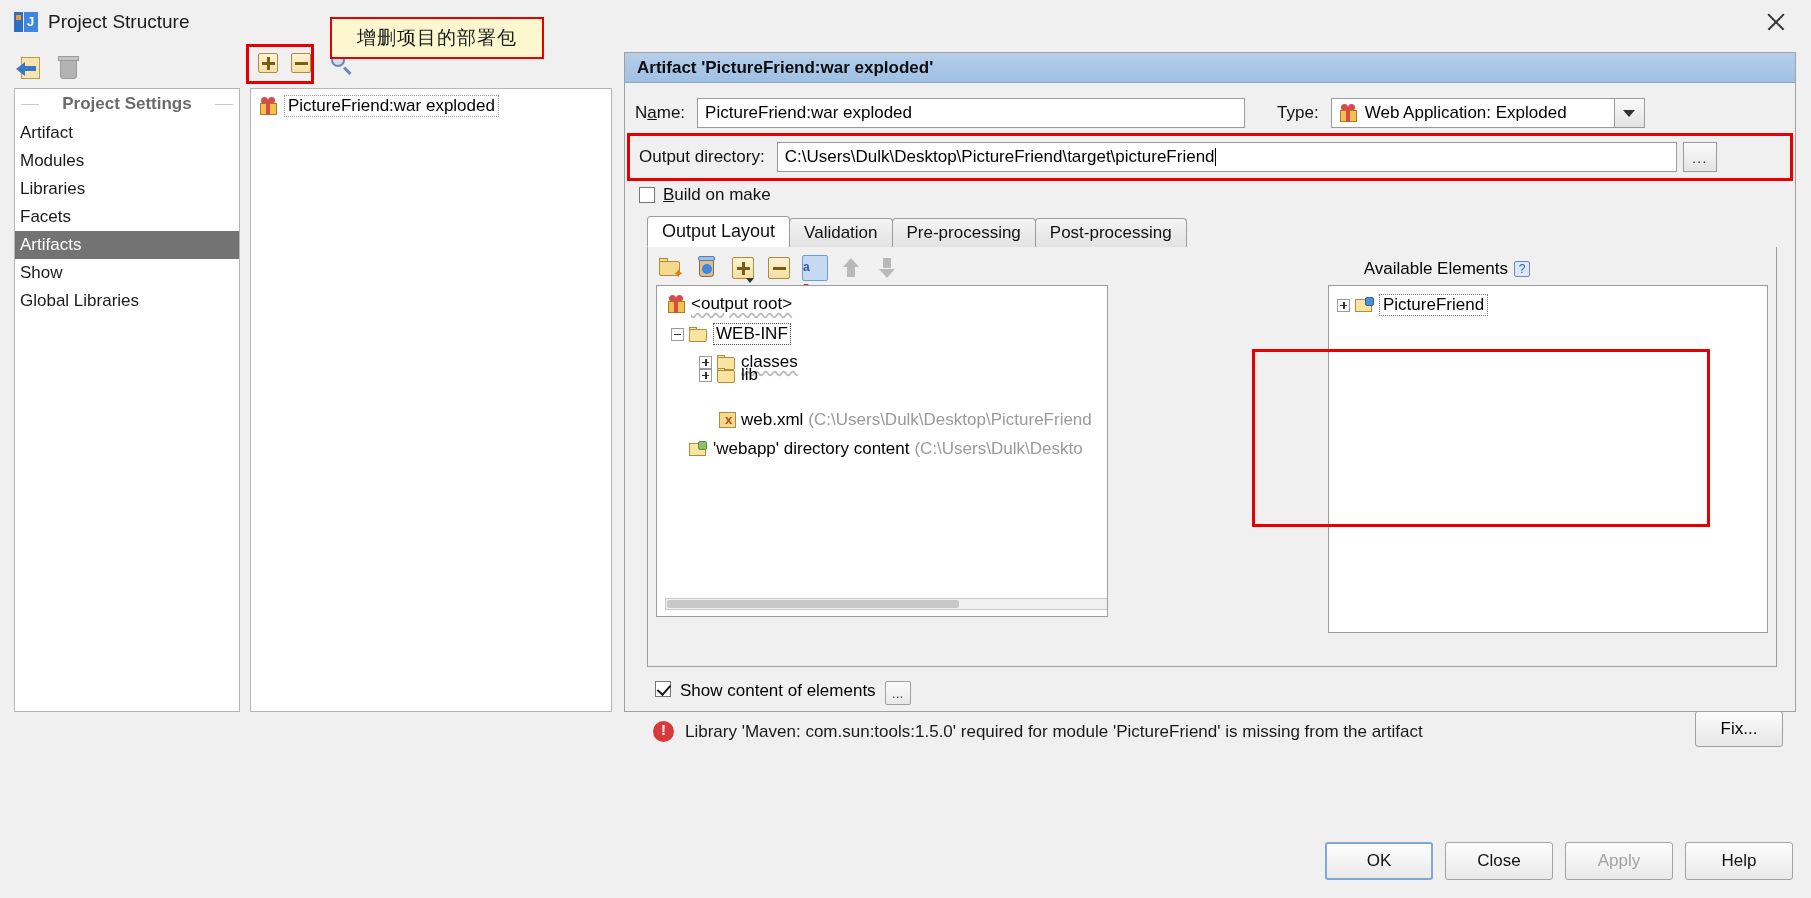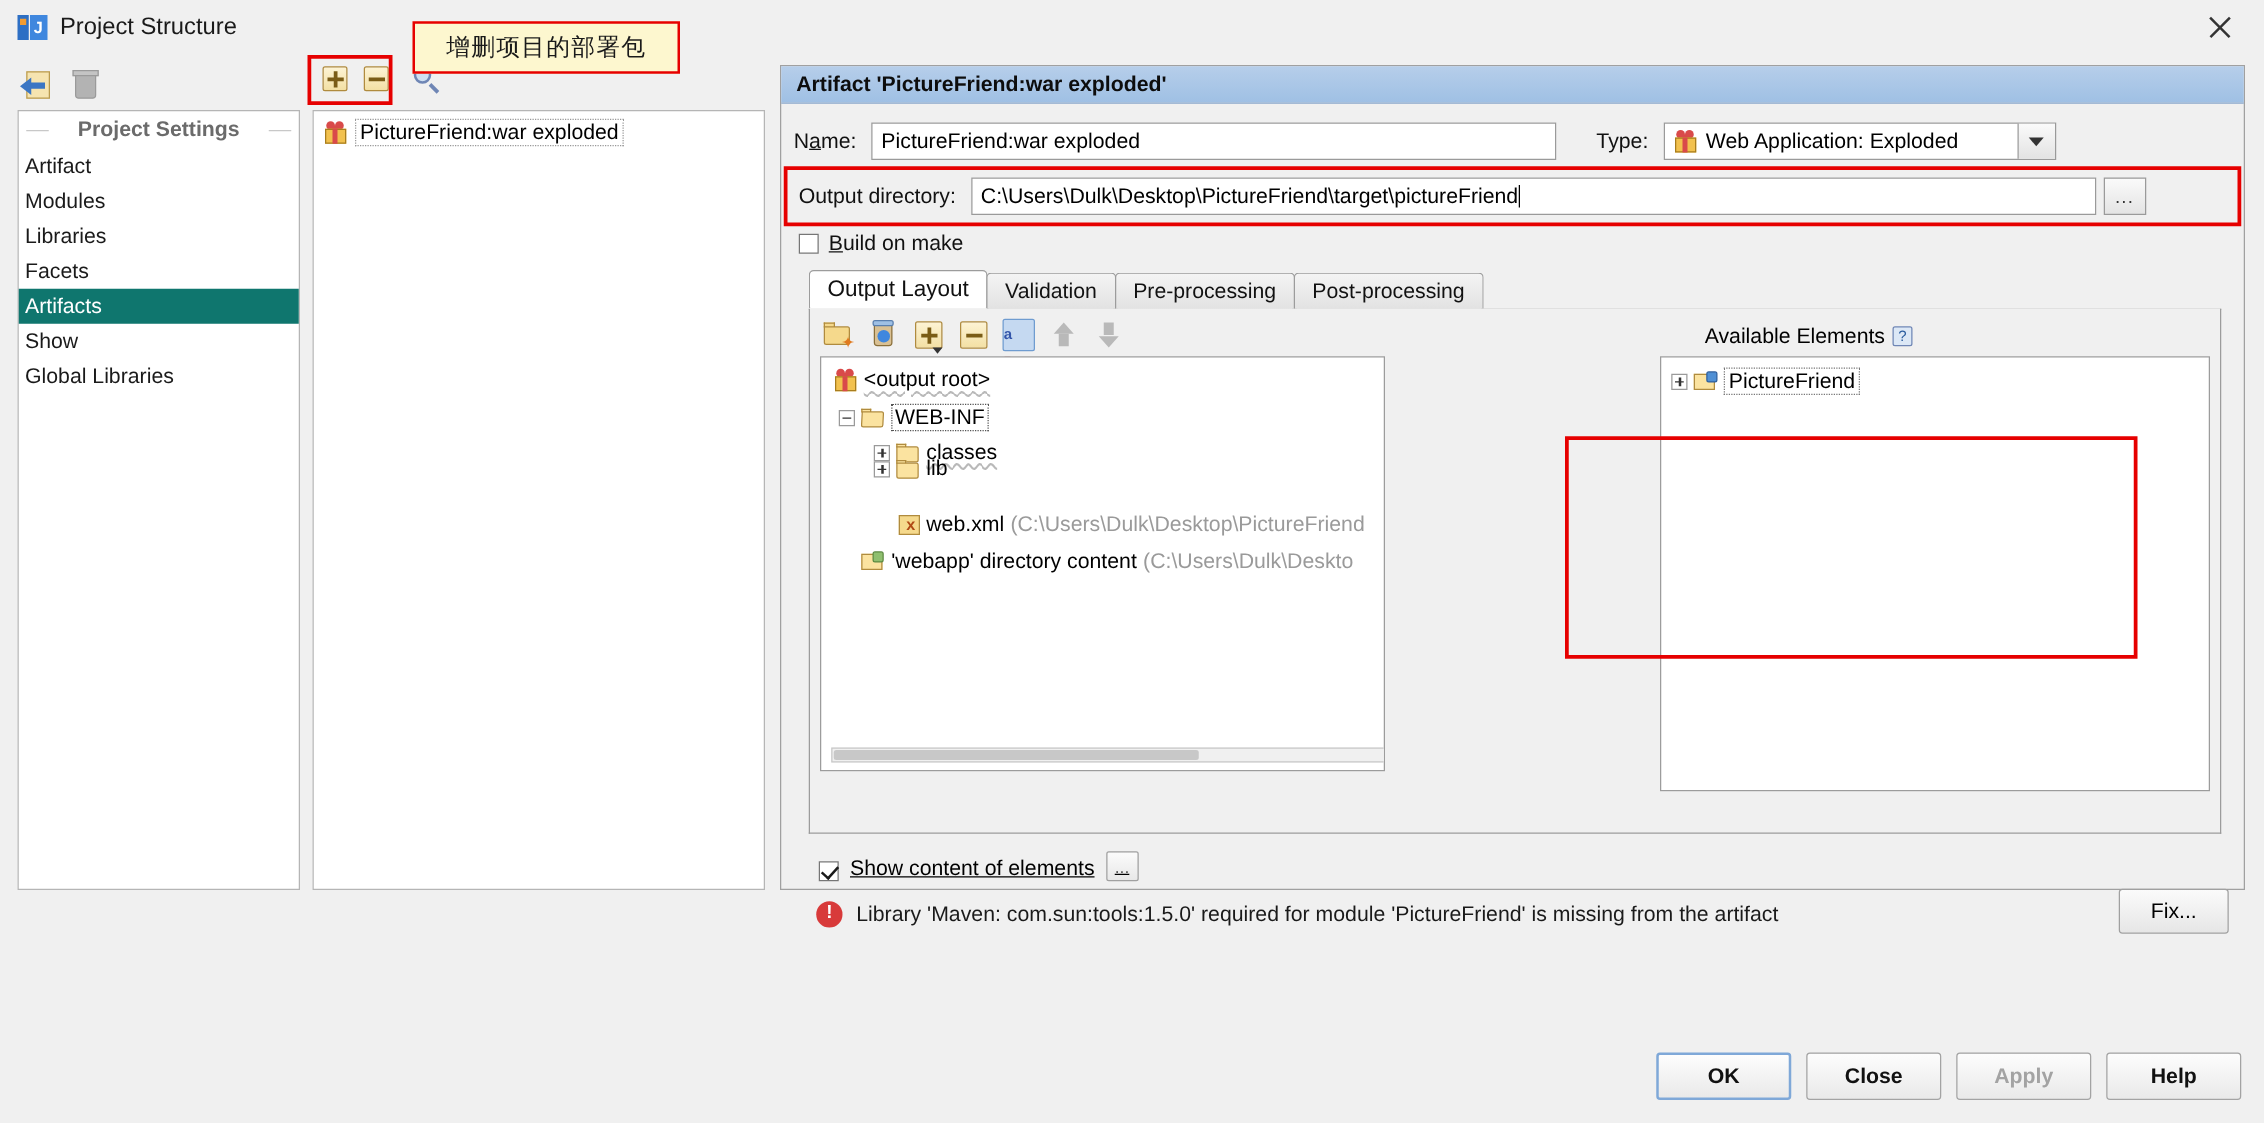--- a/index.html
+++ b/index.html
@@ -100,21 +100,21 @@
     position: relative; height: 30px; display:flex; align-items:center; justify-content:center;
     font-weight: bold; color: #6b6b6b; font-size: 17px;
   }
   .group-head .ln { position:absolute; top:15px; height:1px; background:#c8c8c8; width: 18px; }
   .group-head .ln.l { left: 6px; }
   .group-head .ln.r { right: 6px; }
   .nav-item {
     height: 28px; display:flex; align-items:center; padding-left: 5px;
     font-size: 17px; color: #1a1a1a; cursor: pointer;
   }
-  .nav-item.selected { background: #0f766e; color: #fff; }
+  .nav-item.selected { background: #737373; color: #fff; }
 
   
   .midpanel {
     position: absolute; left: 250px; top: 88px; width: 362px; height: 624px;
     background: #fff; border: 1px solid #b5b5b5;
   }
   .artifact-row {
     display:flex; align-items:center; gap:6px; height: 26px; padding-left: 8px; margin-top: 4px;
     cursor: pointer;
   }
@@ -294,21 +294,21 @@
     background:#fff; border:1px solid #9c9c9c;
   }
   .avail-node { position:absolute; left: 8px; top: 8px; display:flex; align-items:center; gap:5px; font-size:17px;}
   .avail-node .lbl2 { border: 1px dotted #777; padding: 0 3px; }
   .mod-icon { position:relative; width:19px;height:16px; flex:0 0 19px;}
   .mod-icon .f { position:absolute; left:0; top:2px; width:17px; height:13px; background:#fbe3a0; border:1px solid #b08b3e;}
   .mod-icon .b { position:absolute; left:10px; top:0px; width:9px; height:9px; background:#4f8fd4; border:1px solid #2f5f9c; border-radius:2px;}
 
   
   .row-showcontent {
-    position:absolute; left: 30px; top: 628px; display:flex; align-items:flex-end; gap:9px; font-size:17px;text-decoration:underline;
+    position:absolute; left: 30px; top: 628px; display:flex; align-items:flex-start; gap:9px; font-size:17px;
   }
   .ellipsis-btn {
     width: 26px; height: 24px; background: linear-gradient(#fbfbfb,#e8e8e8);
     border:1px solid #a0a0a0; display:flex;align-items:center;justify-content:center;
     font-size:14px; color:#555; border-radius:2px;
   }
 
   .row-error {
     position:absolute; left: 28px; top: 668px; width: 1130px; display:flex; align-items:center; gap:11px;
   }
@@ -319,21 +319,21 @@
     position:absolute; right: 12px; top: 658px; width: 88px; height: 36px;
     background: linear-gradient(#fbfbfb,#e6e6e6); border:1px solid #a0a0a0; border-radius:3px;
     display:flex;align-items:center;justify-content:center; font-size:17px; cursor:pointer;
   }
 
   
   .btnrow { position:absolute; right: 18px; bottom: 18px; display:flex; gap:12px; }
   .dlgbtn {
     width: 108px; height: 38px; background: linear-gradient(#fdfdfd,#e9e9e9);
     border:1px solid #a3a3a3; border-radius:3px;
-    display:flex;align-items:center;justify-content:center; font-size:17px; cursor:pointer; color:#111;font-weight:bold;
+    display:flex;align-items:center;justify-content:center; font-size:17px; cursor:pointer; color:#111;
   }
   .dlgbtn.default { border:2px solid #7fa8d8; }
   .dlgbtn.disabled { color:#a3a3a3; }
 </style>
 </head>
 <body>
 
 <div id="root">
 
   <div class="titlebar">

